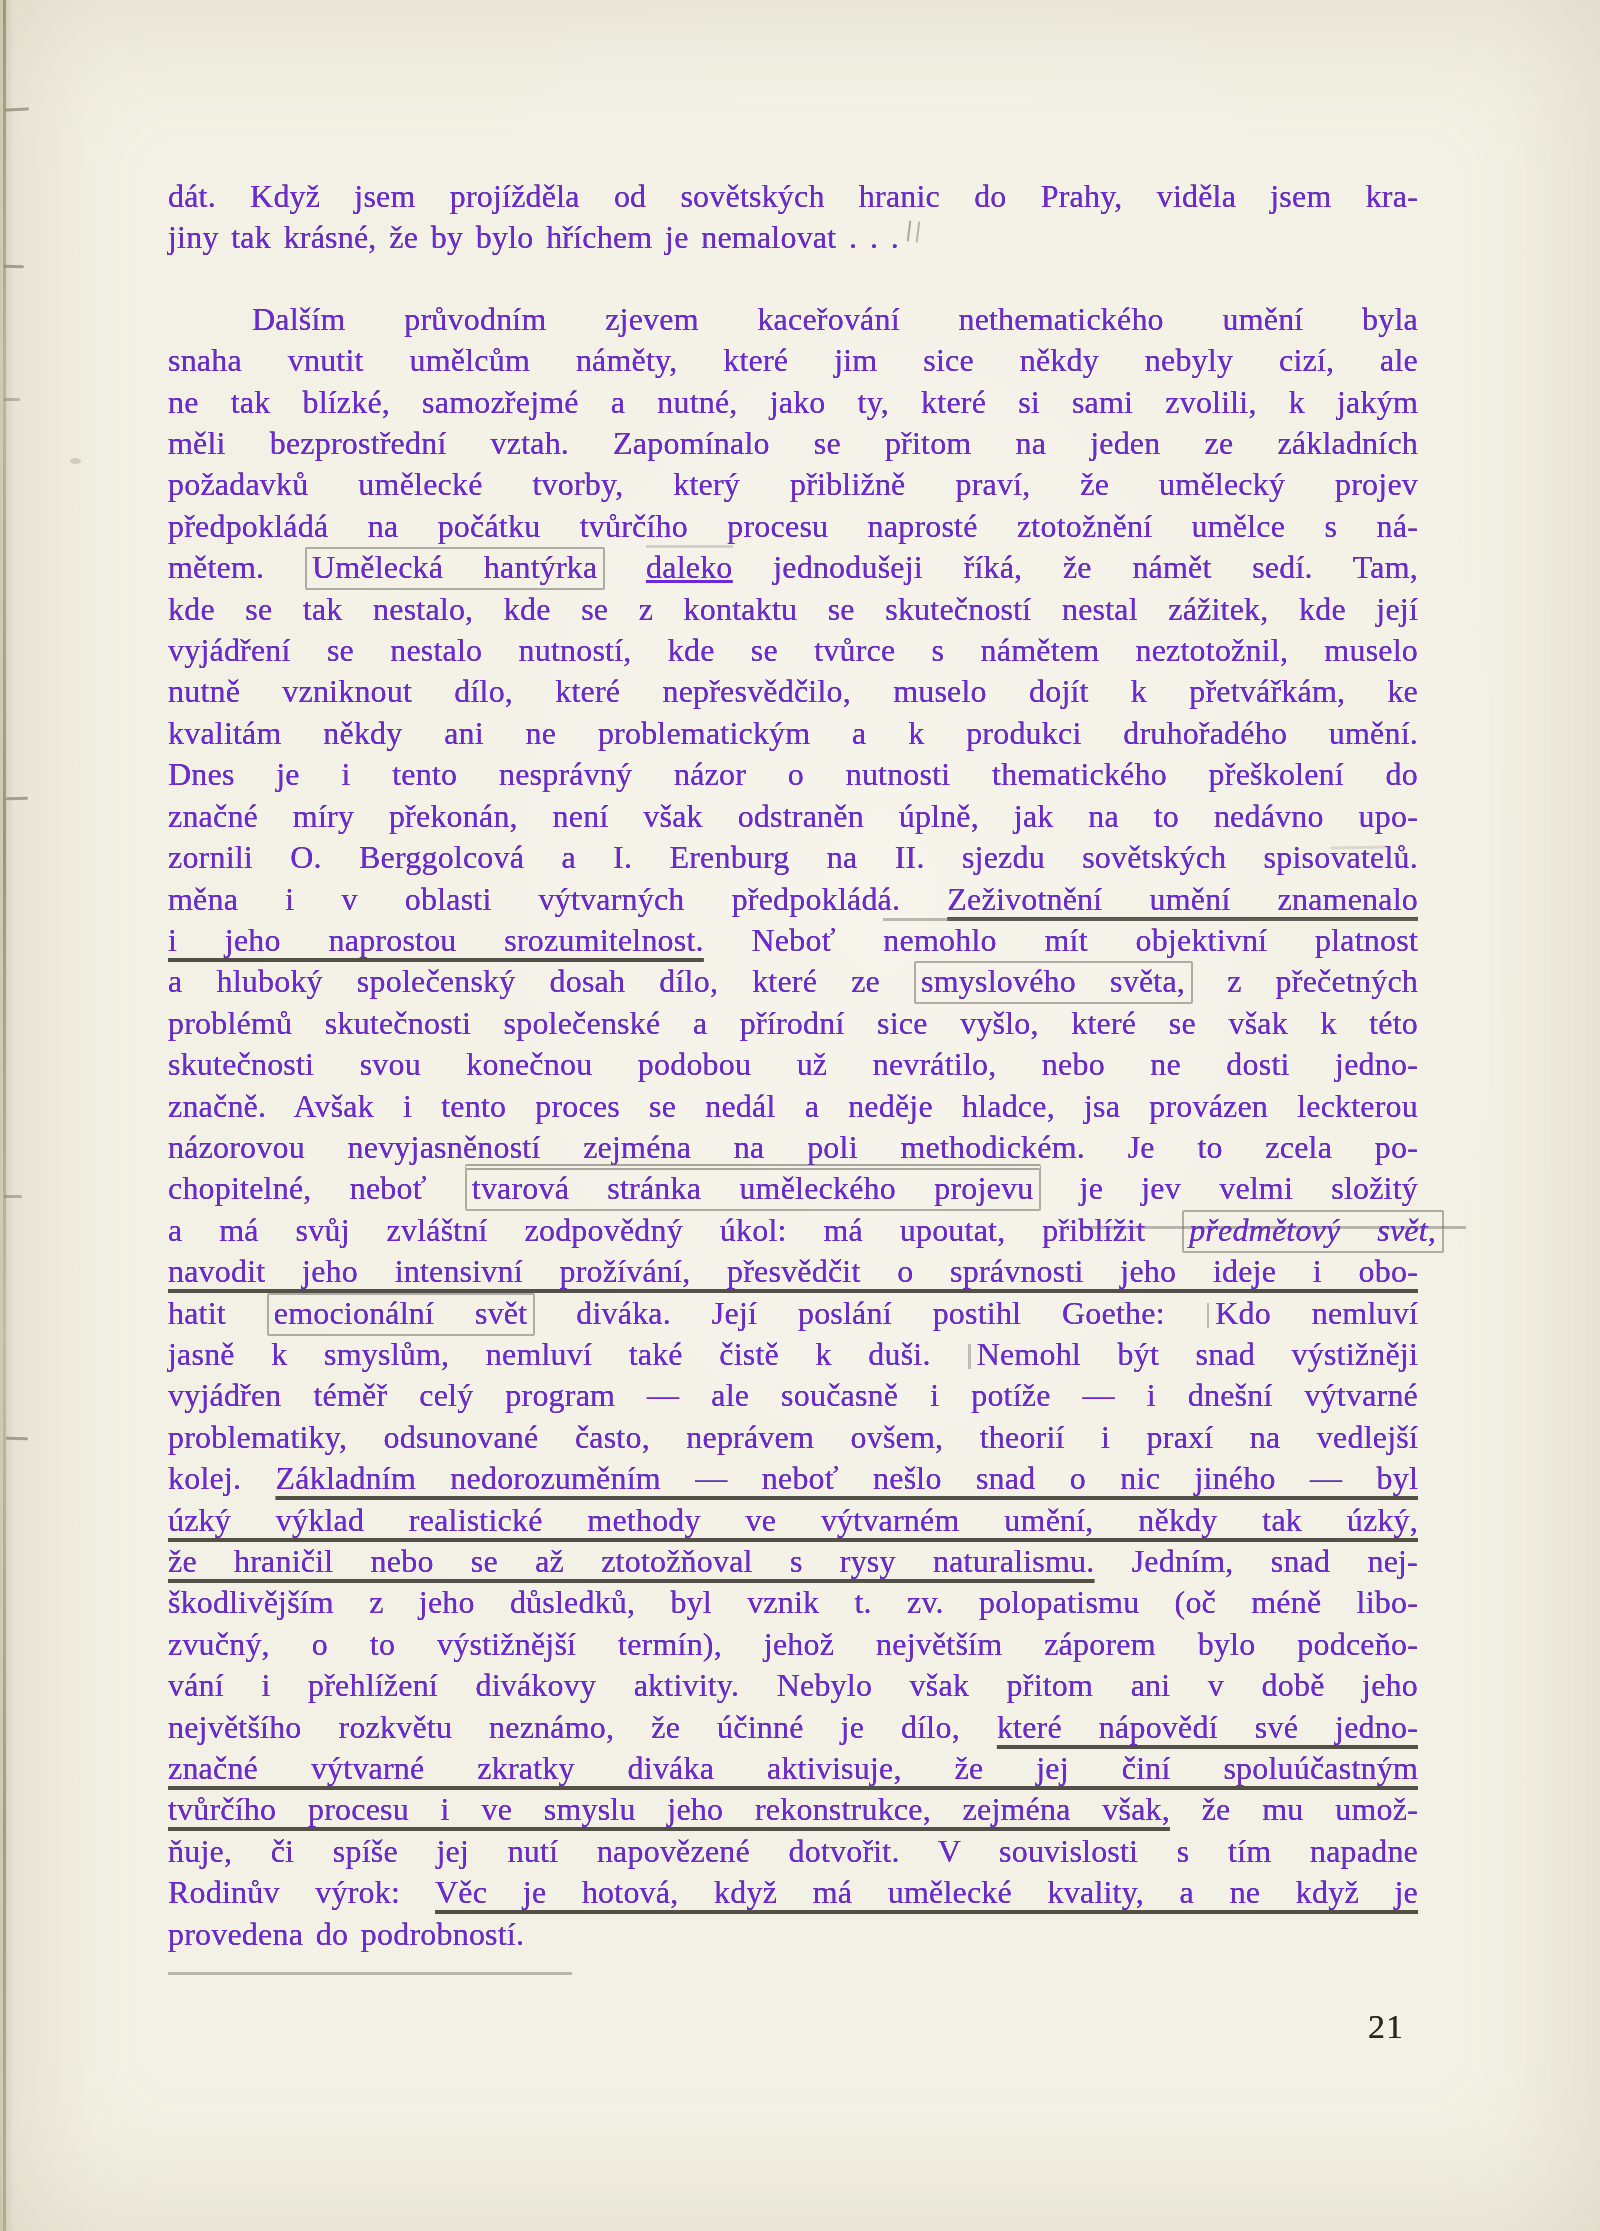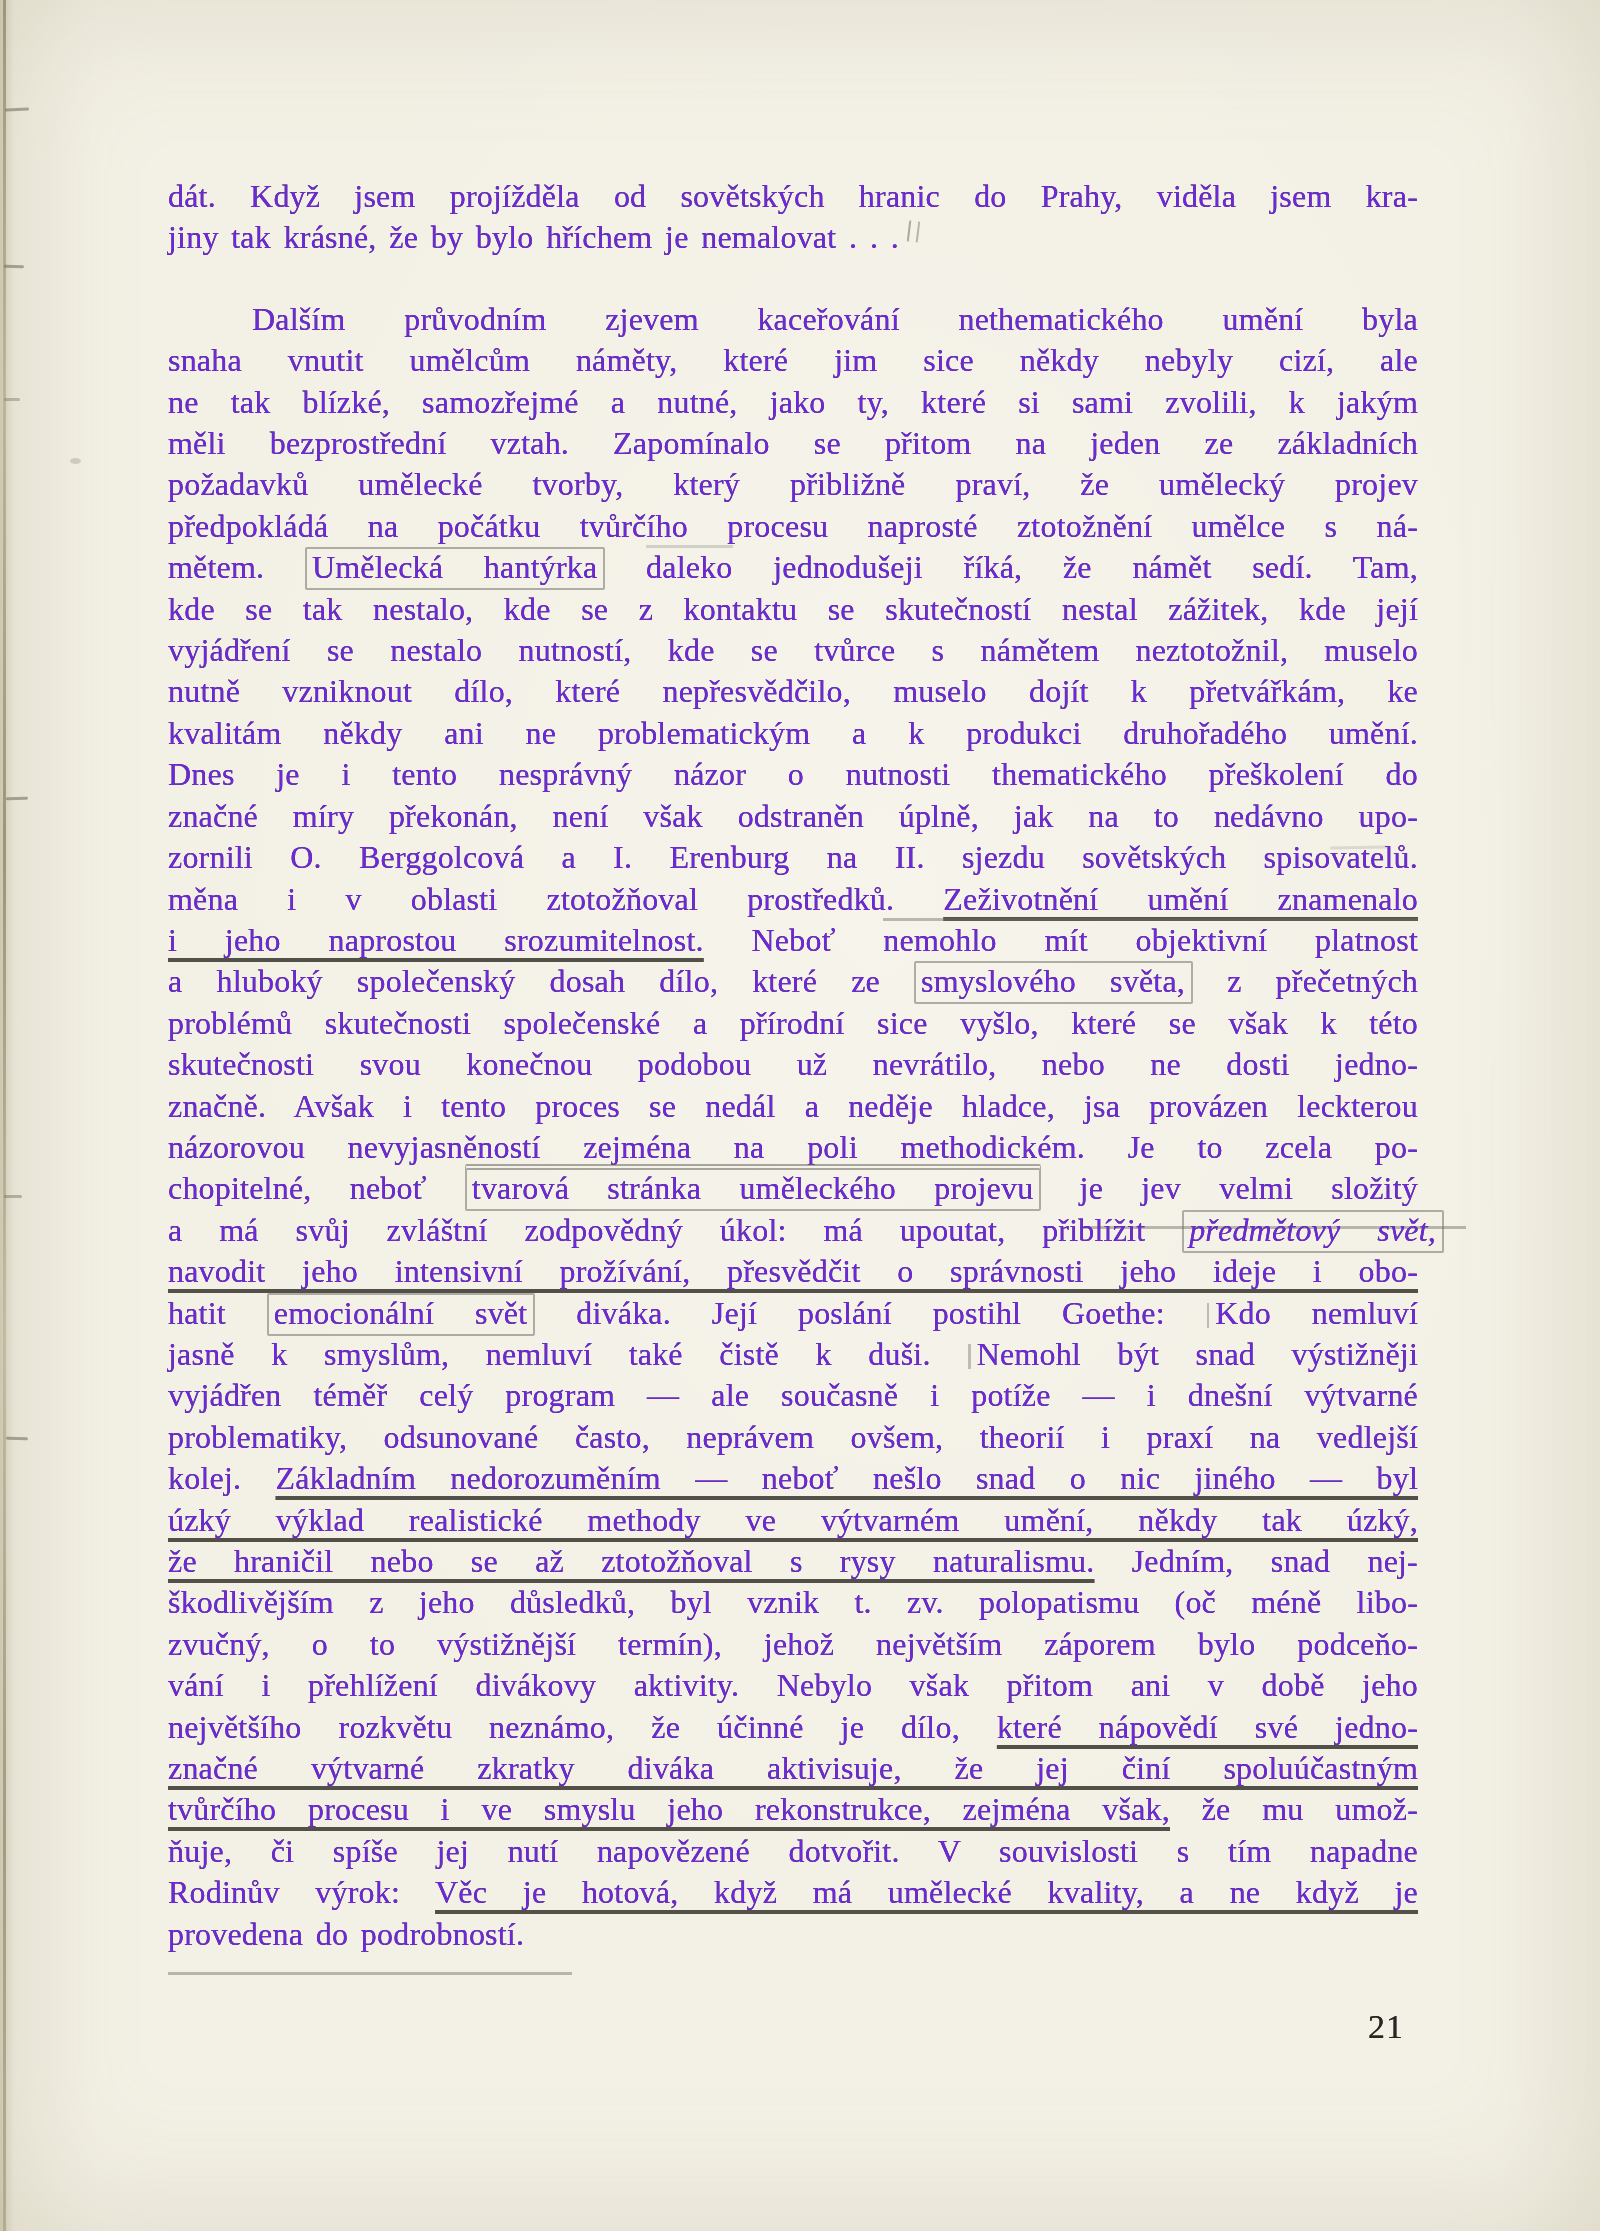--- a/index.html
+++ b/index.html
@@ -44,21 +44,21 @@
 
   
   .m-box{border:2px solid rgba(104,102,94,0.5);border-radius:2px;padding:0px 6px 3px 5px;}
   .m-boxh{border-top:6px double rgba(104,102,94,0.55);}
   .m-boxr{margin-right:-26px;font-style:italic;}
   .m-ul{text-decoration-line:underline;text-decoration-color:rgba(110,108,100,0.5);
         text-decoration-thickness:3.5px;text-underline-offset:7px;text-decoration-skip-ink:none;}
   .m-ulx{border-bottom:3px solid rgba(110,108,100,0.45);padding-bottom:20px;
          padding-right:48px;margin-right:-48px;}
   .m-ol{border-top:3.5px solid rgba(110,108,100,0.45);padding-top:1px;}
-  .m-olf{border-top:3px solid rgba(110,108,100,0.26);padding-top:1px;}
+  .m-olf{border-top:3px solid rgba(110,108,100,0.26);padding-top:1px;text-decoration:underline;}
   .m-tick{display:inline-block;width:7px;height:21px;margin-left:9px;vertical-align:6px;
           border-left:2.5px solid rgba(110,108,100,0.55);border-right:2.5px solid rgba(110,108,100,0.45);
           transform:rotate(7deg);}
   .m-vtick{display:inline-block;width:2.5px;height:25px;background:rgba(110,108,100,0.4);
            vertical-align:-4px;margin:0 6px 0 1px;}
 
   .page-number{
     position:absolute;right:196px;top:2008px;
     font-size:34px;color:#2a2722;letter-spacing:1px;
     text-shadow:0 0 0.5px rgba(35,32,25,0.9);
@@ -93,21 +93,21 @@
     <div class="line"><span>požadavků umělecké tvorby, který přibližně praví, že umělecký projev</span></div>
     <div class="line"><span>předpokládá na počátku tvůrčího procesu naprosté ztotožnění umělce s ná-</span></div>
     <div class="line"><span>mětem. </span><span class="m-box">Umělecká hantýrka</span><span> </span><span class="m-olf">daleko</span><span> jednodušeji říká, že námět sedí. Tam,</span></div>
     <div class="line"><span>kde se tak nestalo, kde se z kontaktu se skutečností nestal zážitek, kde její</span></div>
     <div class="line"><span>vyjádření se nestalo nutností, kde se tvůrce s námětem neztotožnil, muselo</span></div>
     <div class="line"><span>nutně vzniknout dílo, které nepřesvědčilo, muselo dojít k přetvářkám, ke</span></div>
     <div class="line"><span>kvalitám někdy ani ne problematickým a k produkci druhořadého umění.</span></div>
     <div class="line"><span>Dnes je i tento nesprávný názor o nutnosti thematického přeškolení do</span></div>
     <div class="line"><span>značné míry překonán, není však odstraněn úplně, jak na to nedávno upo-</span></div>
     <div class="line"><span>zornili O. Berggolcová a I. Erenburg na II. sjezdu sovětských spisovatelů.</span></div>
-    <div class="line"><span>měna i v oblasti ztotožňoval prostředků. </span><span class="m-ul">Zeživotnění umění znamenalo</span></div>
+    <div class="line"><span>měna i v oblasti výtvarných předpokládá. </span><span class="m-ul">Zeživotnění umění znamenalo</span></div>
     <div class="line"><span class="m-ul">i jeho naprostou srozumitelnost.</span><span> Neboť </span><span class="m-ol">nemohlo mít objektivní platnost</span></div>
     <div class="line"><span>a hluboký společenský dosah dílo, které ze </span><span class="m-box">smyslového světa,</span><span> z přečetných</span></div>
     <div class="line"><span>problémů skutečnosti společenské a přírodní sice vyšlo, které se však k této</span></div>
     <div class="line"><span>skutečnosti svou konečnou podobou už nevrátilo, nebo ne dosti jedno-</span></div>
     <div class="line"><span>značně. Avšak i tento proces se nedál a neděje hladce, jsa provázen leckterou</span></div>
     <div class="line"><span>názorovou nevyjasněností zejména na poli methodickém. Je to zcela po-</span></div>
     <div class="line"><span>chopitelné, neboť </span><span class="m-box m-boxh">tvarová stránka uměleckého projevu</span><span> </span><span class="m-ulx">je jev velmi složitý</span></div>
     <div class="line"><span>a má svůj zvláštní zodpovědný úkol: má upoutat, přiblížit </span><span class="m-box m-boxr">předmětový svět,</span></div>
     <div class="line"><span class="m-ul">navodit jeho intensivní prožívání, přesvědčit o správnosti jeho ideje i obo-</span></div>
     <div class="line"><span>hatit </span><span class="m-box">emocionální svět</span><span> diváka. Její poslání postihl Goethe: </span><span class="m-vtick"></span><span>Kdo nemluví</span></div>

